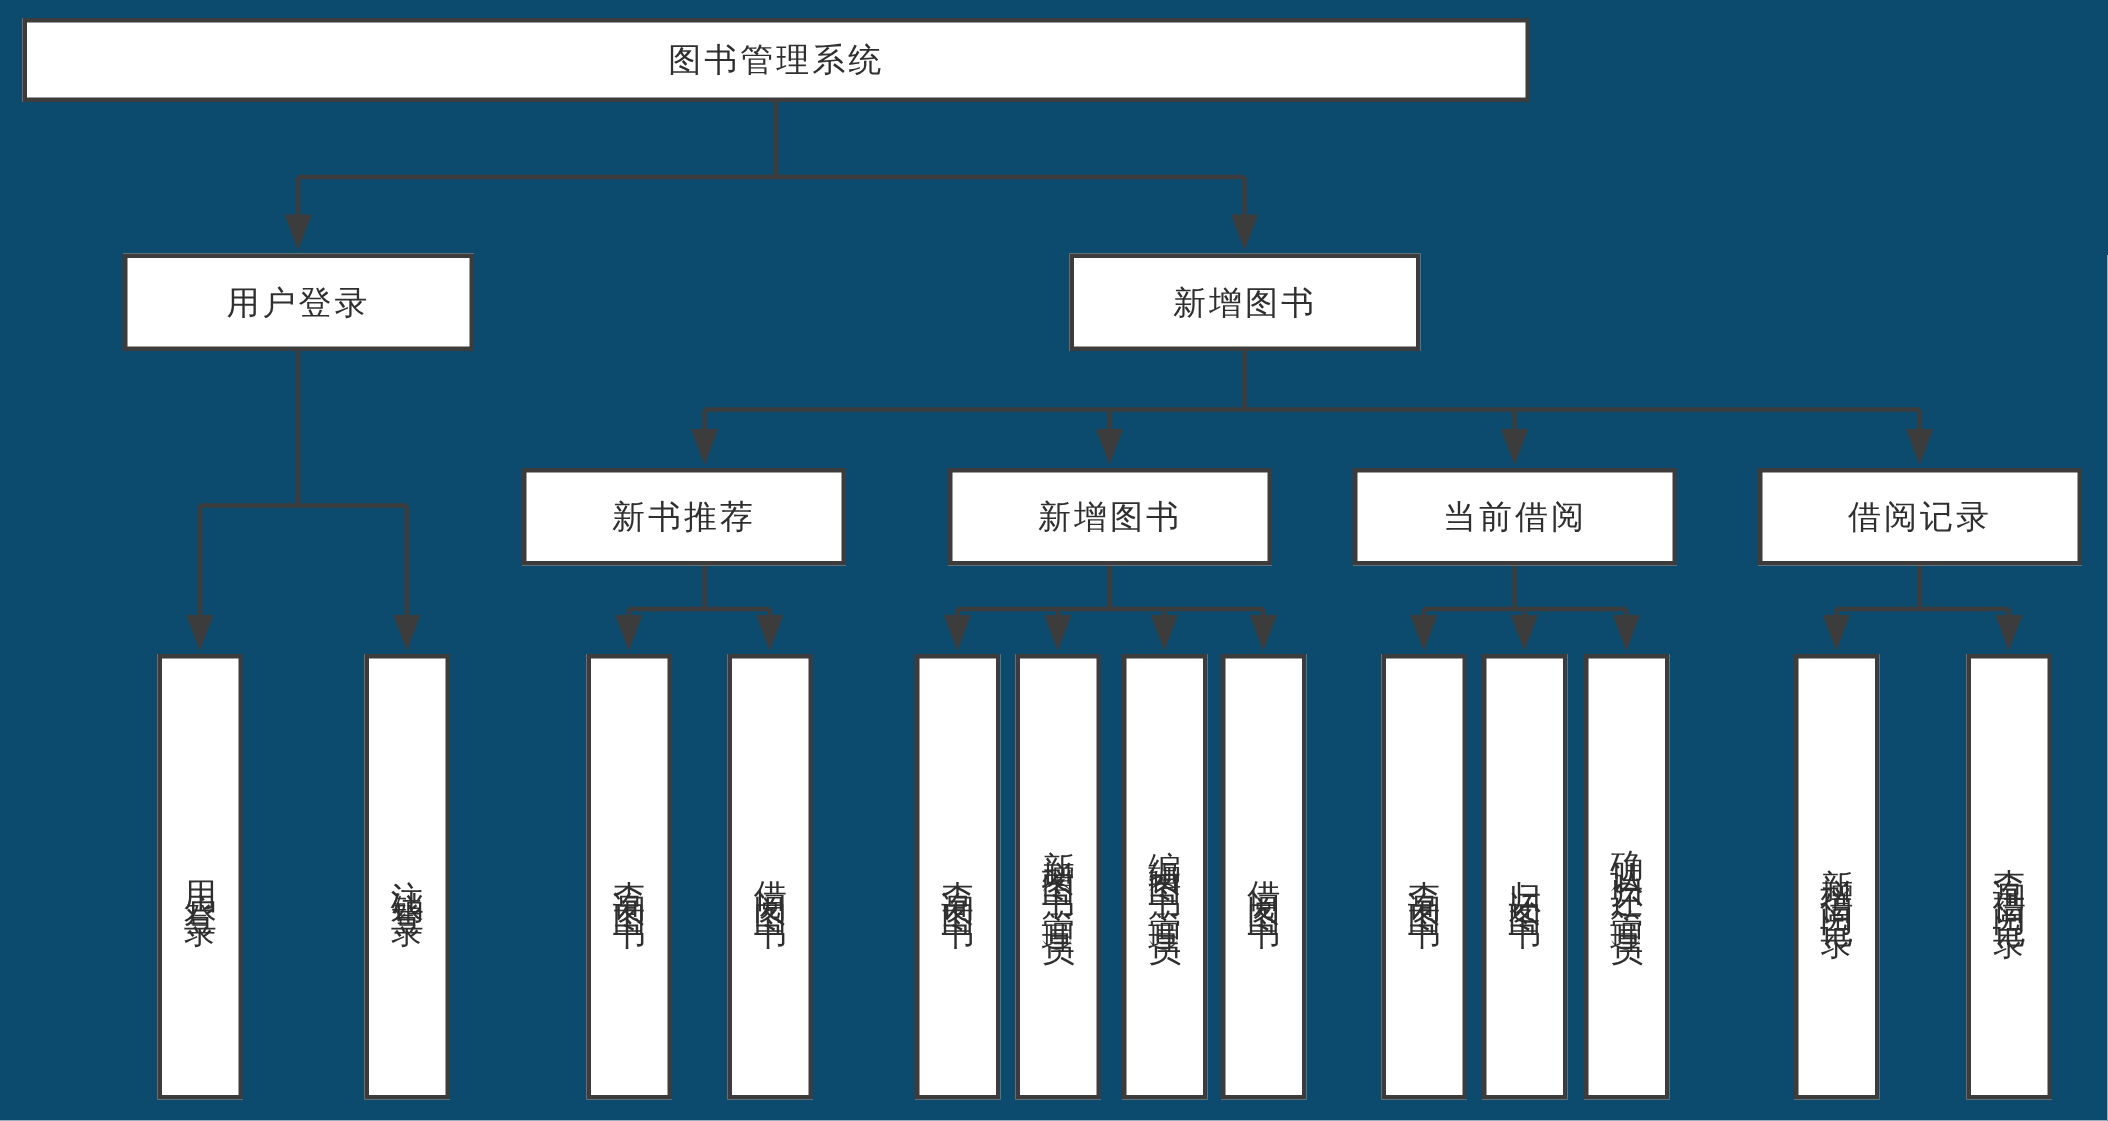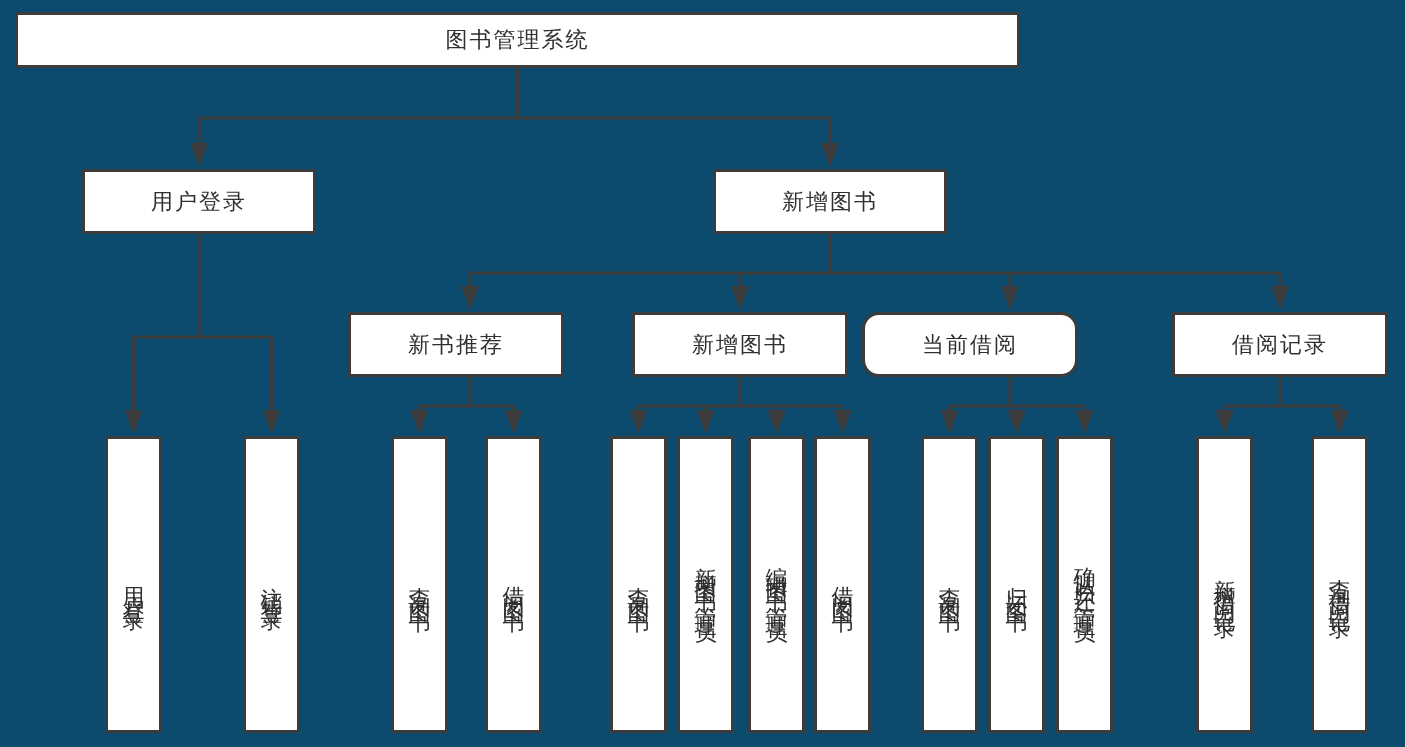--- a/index.html
+++ b/index.html
@@ -126,21 +126,21 @@
   <div class="node h lvl2" style="left:713px;">
     <span>新增图书</span>
   </div>
 
   <div class="node h lvl3" style="left:348px;">
     <span>新书推荐</span>
   </div>
   <div class="node h lvl3" style="left:632px;">
     <span>新增图书</span>
   </div>
-  <div class="node h lvl3" style="left:862px;border-radius:17px;">
+  <div class="node h lvl3" style="left:902px;">
     <span>当前借阅</span>
   </div>
   <div class="node h lvl3" style="left:1172px;">
     <span>借阅记录</span>
   </div>
 
   <div class="node leaf" style="left:105px;">
     <span class="leaf-label">用户登录</span>
   </div>
   <div class="node leaf" style="left:243px;">

